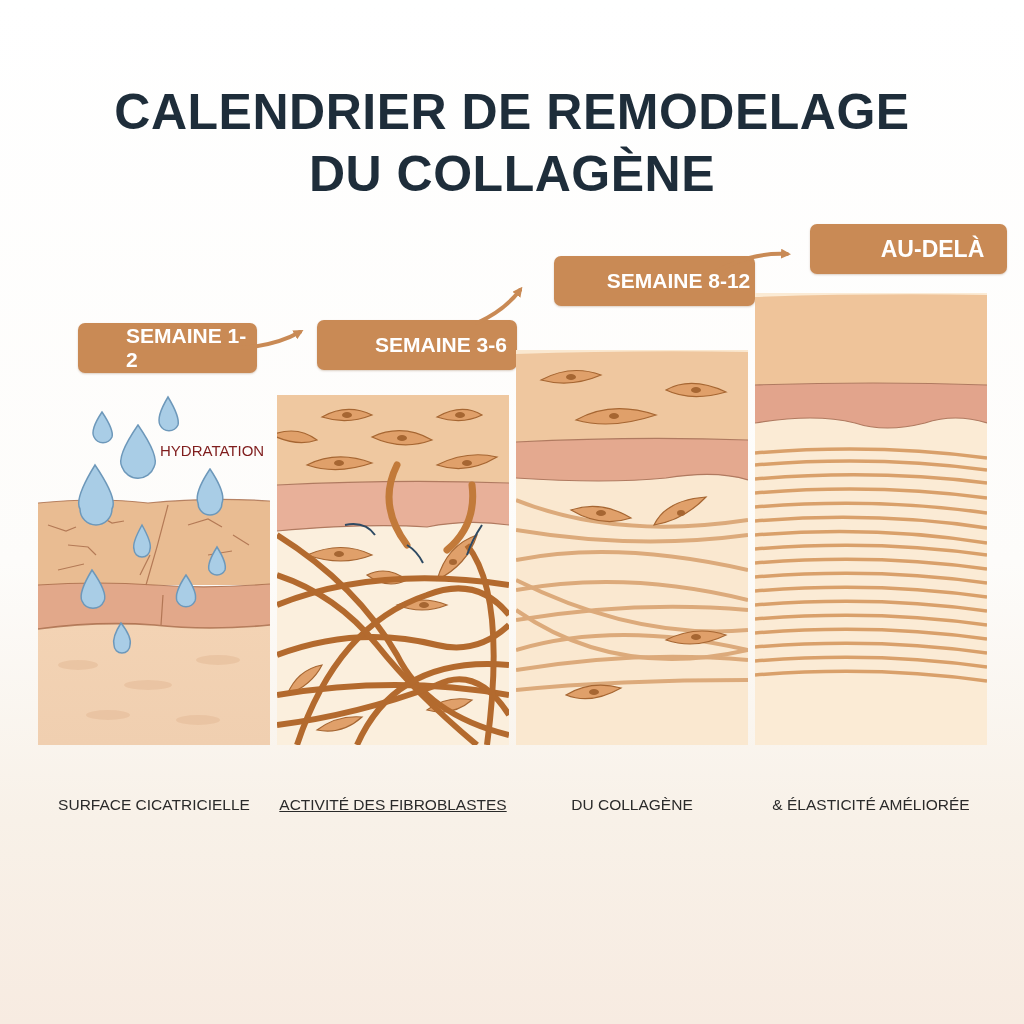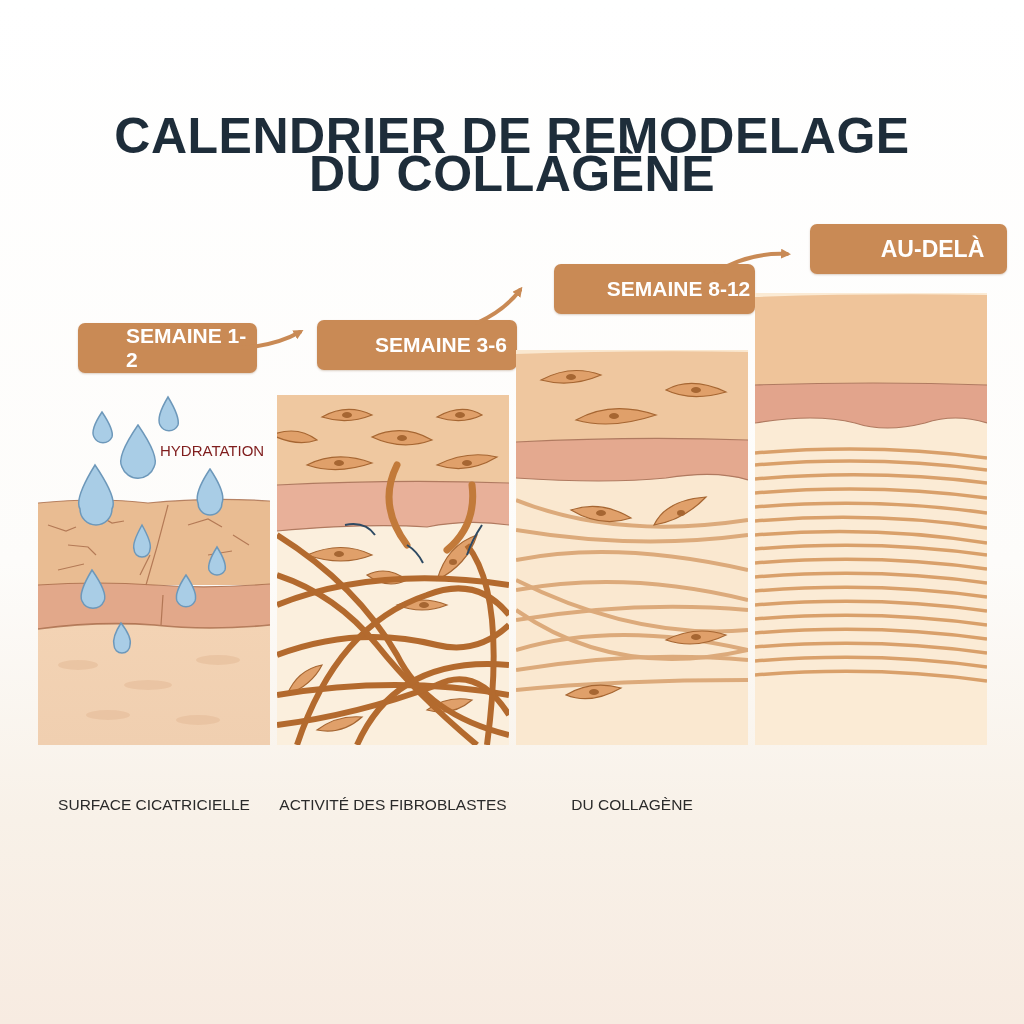--- a/index.html
+++ b/index.html
@@ -1,38 +1,38 @@
 <!DOCTYPE html>
 <html><head>
 <meta charset="utf-8">
 <style>
   html,body{margin:0;padding:0;}
   body{width:1024px;height:1024px;overflow:hidden;position:relative;
     background:linear-gradient(180deg,#ffffff 0%,#fdfcfa 55%,#f8f1e8 80%,#f7ebe1 100%);
     font-family:"Liberation Sans","DejaVu Sans",sans-serif;}
   .title{position:absolute;left:0;width:1024px;text-align:center;color:#1e2d3a;
     font-weight:700;font-size:50px;letter-spacing:0.5px;line-height:60px;}
-  .t1{top:82px;margin-top:24px;}
+  .t1{top:82px;}
   .t2{top:144px;}
   .badge{position:absolute;background:#c98a55;color:#fff;border-radius:7px;
     font-weight:700;font-size:21px;display:flex;align-items:center;justify-content:center;
     box-shadow:0 1px 2px rgba(120,70,30,0.25);padding-left:48px;}
   .caption{position:absolute;text-align:center;color:#2a2a2a;font-size:15.5px;line-height:20px;margin-top:16px;}
   svg{position:absolute;}
   .hyd{position:absolute;left:160px;top:442px;font-size:15px;color:#7f1d1d;}
 </style>
 </head>
 <body>
 
 <div class="title t1">CALENDRIER DE REMODELAGE</div>
 <div class="title t2">DU COLLAGÈNE</div>
 
 <div class="badge" style="left:78px;top:323px;width:131px;height:50px;">SEMAINE 1-2</div>
 <div class="badge" style="left:317px;top:320px;width:152px;height:50px;">SEMAINE 3-6</div>
-<div class="badge" style="left:554px;top:256px;width:153px;height:50px;margin-top:8px;">SEMAINE 8-12</div>
+<div class="badge" style="left:554px;top:256px;width:153px;height:50px;">SEMAINE 8-12</div>
 <div class="badge" style="left:810px;top:224px;width:149px;height:50px;font-size:23px;">AU-DELÀ</div>
 
 <svg width="1024" height="420" style="left:0;top:0;">
   <defs>
     <marker id="ah" markerWidth="10" markerHeight="10" refX="6" refY="5" orient="auto" markerUnits="userSpaceOnUse">
       <path d="M0,0 L10,5 L0,10 Z" fill="#c98a55"></path>
     </marker>
   </defs>
   <g fill="none" stroke="#c98a55" stroke-width="4" stroke-linecap="round">
     <path d="M240,348 Q275,346 300,332" marker-end="url(#ah)"></path>
@@ -197,20 +197,21 @@
       <path d="M0,340 Q120,330 232,346"></path>
       <path d="M0,354 Q120,344 232,360"></path>
     <path d="M0,368 Q120,358 232,374"></path>
       <path d="M0,382 Q120,372 232,388"></path>
   </g>
 </svg>
 
 <div class="caption" style="left:38px;top:779px;width:232px;">
   <div>SURFACE CICATRICIELLE</div>
 </div>
-<div class="caption" style="left:272px;top:779px;width:242px;">
+<div class="caption" style="left:272px;top:779px;width:242px;text-decoration:underline;">
   <div>ACTIVITÉ DES FIBROBLASTES</div>
 </div>
 <div class="caption" style="left:510px;top:779px;width:244px;">
   <div>DU COLLAGÈNE</div>
 </div>
 <div class="caption" style="left:755px;top:779px;width:232px;">
+  <div>&amp; ÉLASTICITÉ AMÉLIORÉE</div>
 </div>
 
 </body></html>

